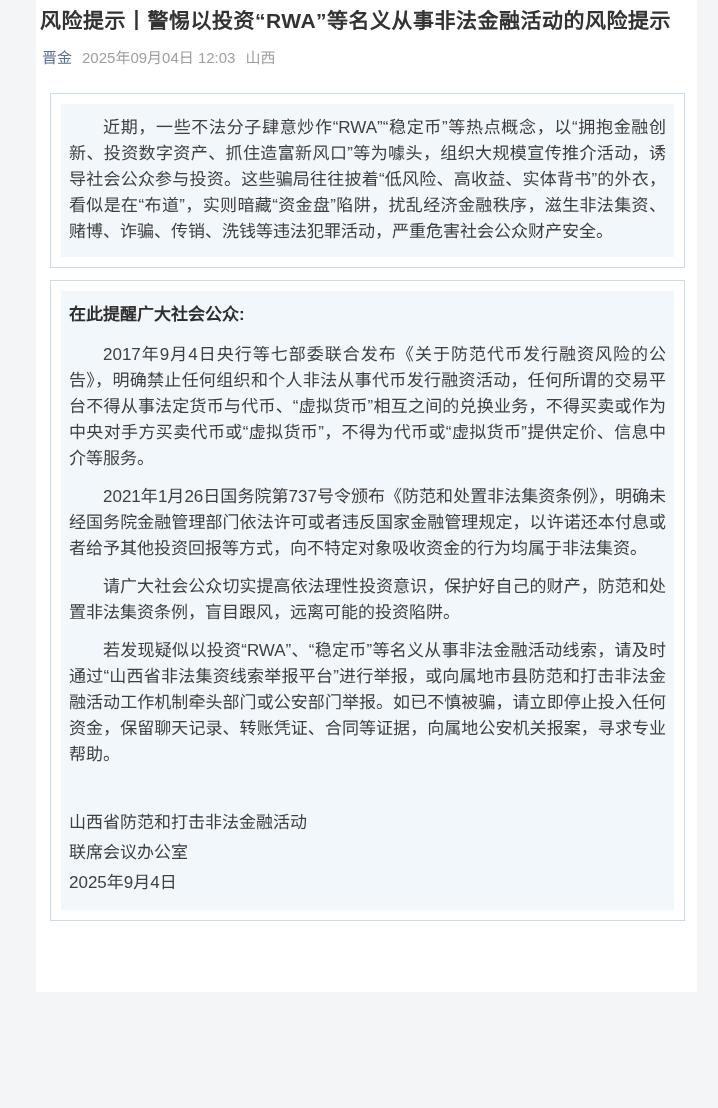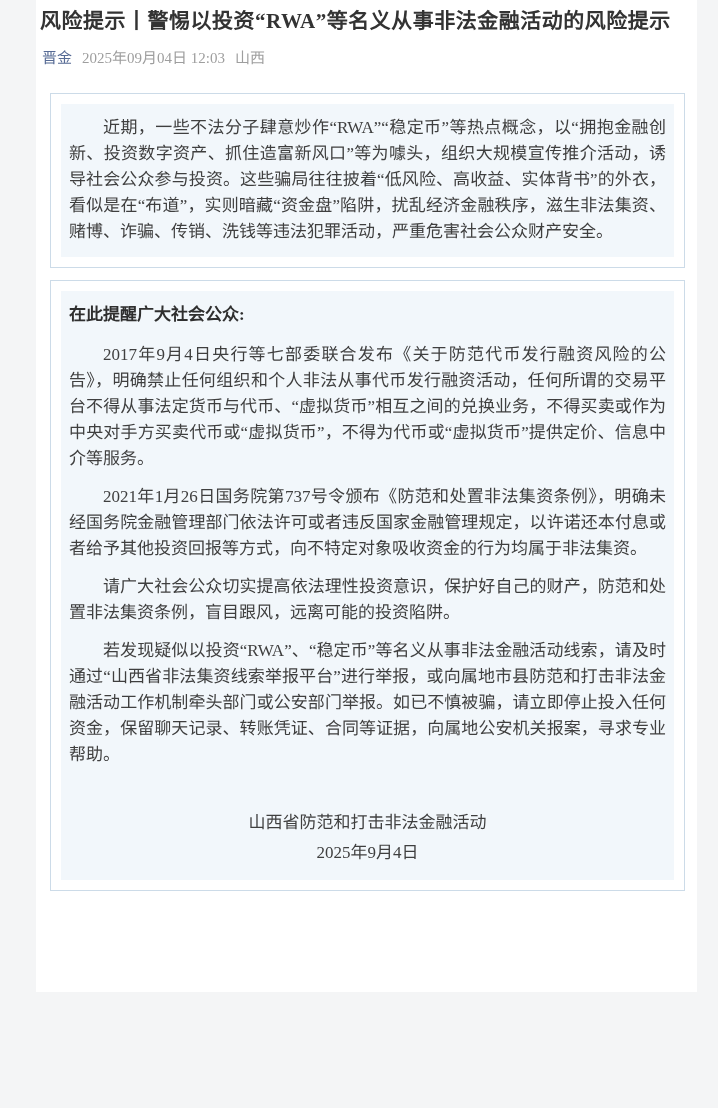--- a/index.html
+++ b/index.html
@@ -7,21 +7,20 @@
     width: 718px; height: 1108px;
     overflow: hidden;
     background: #f4f5f6;
     font-family: "Liberation Sans", "DejaVu Sans", sans-serif;
   }
   .page-column {
     position: absolute;
     left: 36px; top: 0;
     width: 661px; height: 992px;
     background: #ffffff;
-    font-family: Liberation Serif, serif;
   }
   .article-title {
     padding: 6px 14px 0 4px;
     font-size: 21px;
     line-height: 30px;
     font-weight: 700;
     color: #333333;
     letter-spacing: 0.5px;
   }
   .byline {
@@ -60,21 +59,21 @@
   }
   .frame-inner p:last-of-type { margin-bottom: 0; }
   .frame-inner p.section-heading {
     text-indent: 0;
     font-weight: 700;
     color: #2f2f2f;
     margin-bottom: 14px;
   }
   .signature {
     margin-top: 40px;
-    text-align: center;
+    text-align: left;
   }
   .signature div {
     font-size: 17px;
     line-height: 30px;
     color: #3f3f3f;
   }
 </style>
 </head>
 <body>
 
@@ -97,18 +96,19 @@
   <div class="notice-frame">
     <div class="frame-inner">
       <p class="section-heading">在此提醒广大社会公众:</p>
       <p>2017年9月4日央行等七部委联合发布《关于防范代币发行融资风险的公告》，明确禁止任何组织和个人非法从事代币发行融资活动，任何所谓的交易平台不得从事法定货币与代币、“虚拟货币”相互之间的兑换业务，不得买卖或作为中央对手方买卖代币或“虚拟货币”，不得为代币或“虚拟货币”提供定价、信息中介等服务。</p>
       <p>2021年1月26日国务院第737号令颁布《防范和处置非法集资条例》，明确未经国务院金融管理部门依法许可或者违反国家金融管理规定，以许诺还本付息或者给予其他投资回报等方式，向不特定对象吸收资金的行为均属于非法集资。</p>
       <p>请广大社会公众切实提高依法理性投资意识，保护好自己的财产，防范和处置非法集资条例，盲目跟风，远离可能的投资陷阱。</p>
       <p>若发现疑似以投资“RWA”、“稳定币”等名义从事非法金融活动线索，请及时通过“山西省非法集资线索举报平台”进行举报，或向属地市县防范和打击非法金融活动工作机制牵头部门或公安部门举报。如已不慎被骗，请立即停止投入任何资金，保留聊天记录、转账凭证、合同等证据，向属地公安机关报案，寻求专业帮助。</p>
 
       <div class="signature">
         <div>山西省防范和打击非法金融活动</div>
+        <div>联席会议办公室</div>
         <div>2025年9月4日</div>
       </div>
     </div>
   </div>
 
 </div>
 
 </body></html>

